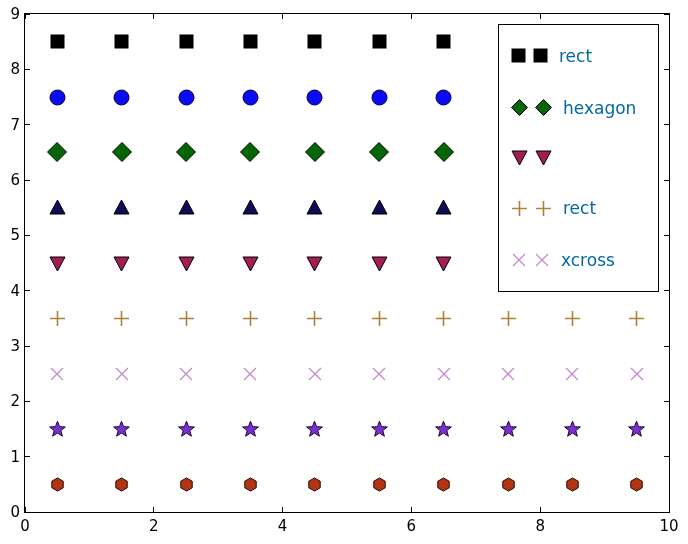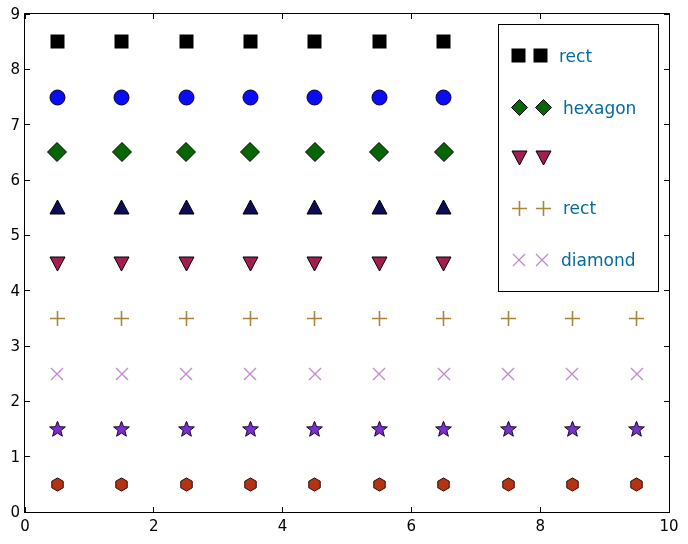--- a/index.html
+++ b/index.html
@@ -391,16 +391,16 @@
           </svg></span>
         <span class="legend-label">rect</span>
       </div>
       <div class="legend-row">
         <span><svg width="16" height="16" viewBox="0 0 16 16" xmlns="http://www.w3.org/2000/svg">
             <path d="M2 2 L14 14 M14 2 L2 14" stroke="#c389ce" stroke-width="1.3" fill="none"></path>
           </svg></span>
         <span class="m2"><svg width="16" height="16" viewBox="0 0 16 16" xmlns="http://www.w3.org/2000/svg">
             <path d="M2 2 L14 14 M14 2 L2 14" stroke="#c389ce" stroke-width="1.3" fill="none"></path>
           </svg></span>
-        <span class="legend-label">diamond</span>
+        <span class="legend-label">xcross</span>
       </div>
     </div>
 </div>
 
 </body></html>

